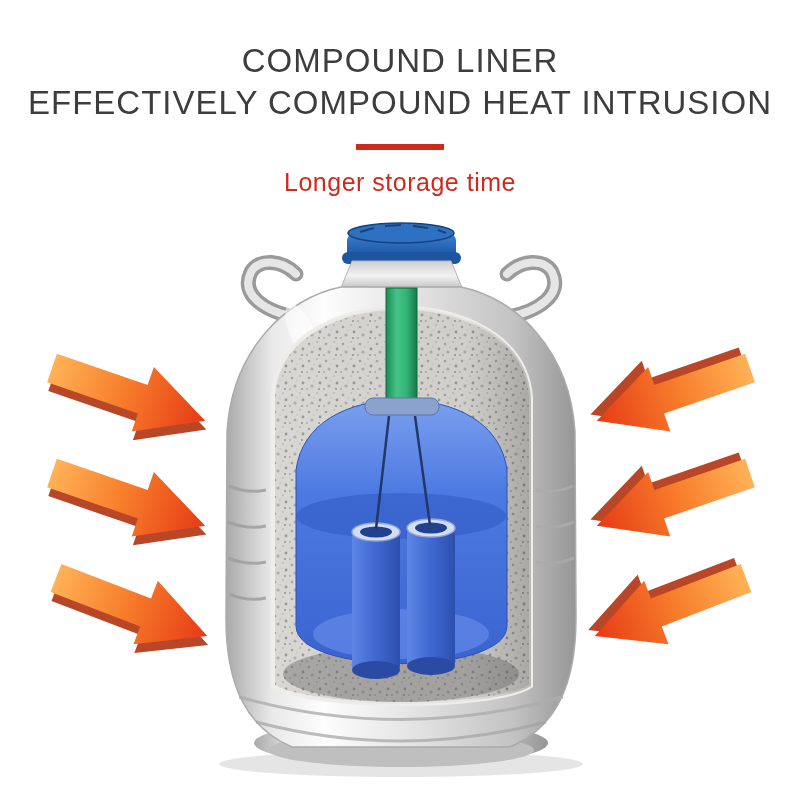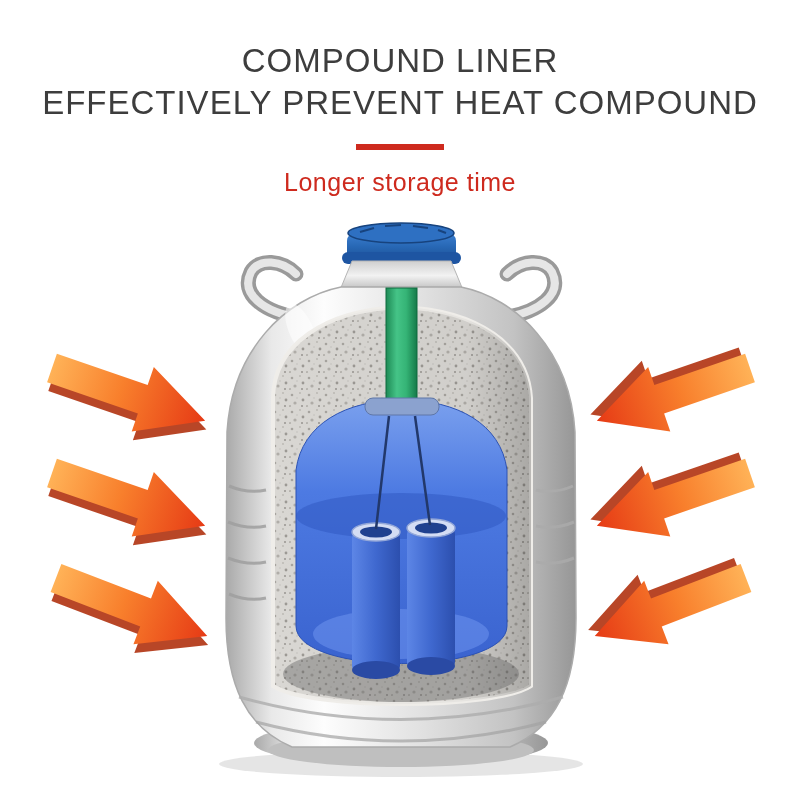--- a/index.html
+++ b/index.html
@@ -50,21 +50,21 @@
   }
 </style>
 </head>
 <body>
 
 <div class="page">
 
   <header class="header">
     <h1 class="title">
       <span class="title-line">COMPOUND LINER</span>
-      <span class="title-line">EFFECTIVELY PREVENT HEAT COMPOUND</span>
+      <span class="title-line">EFFECTIVELY COMPOUND HEAT INTRUSION</span>
     </h1>
     <div class="divider"></div>
     <p class="subtitle">Longer storage time</p>
   </header>
 
   <svg class="illustration" viewBox="0 0 800 800" width="800" height="800" aria-hidden="true">
     <defs>
       <linearGradient id="silverH" x1="0" y1="0" x2="1" y2="0">
         <stop offset="0" stop-color="#a9a9a9"></stop>
         <stop offset="0.13" stop-color="#e9e9e9"></stop>

